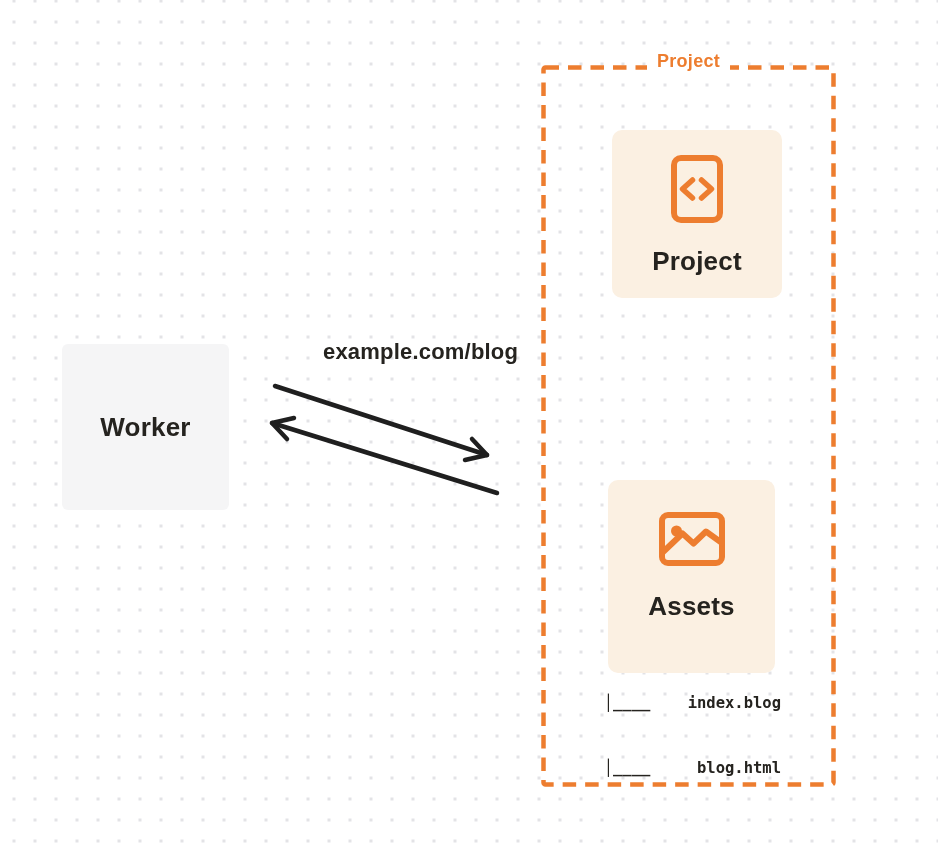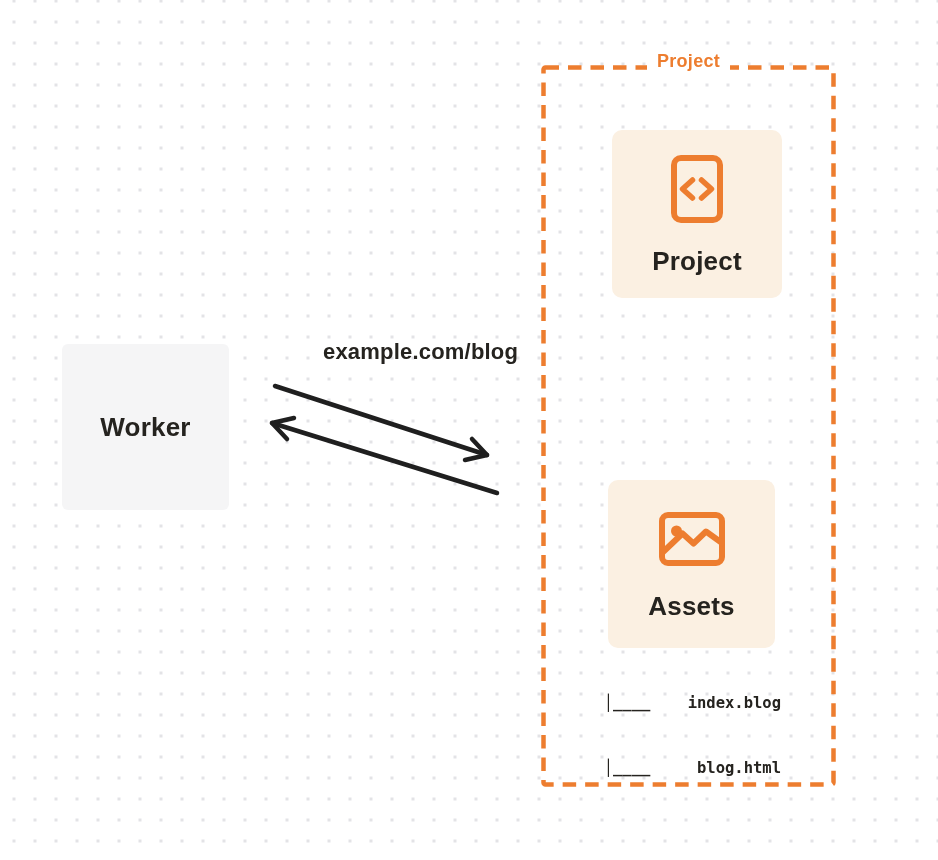--- a/index.html
+++ b/index.html
@@ -41,21 +41,21 @@
   .project-label span{
     background:#ffffff;padding:0 10px;
     font-size:18px;font-weight:700;color:#ed7d2f;letter-spacing:.3px;
   }
   
   .card{
     background:#fbf0e2;border-radius:10px;
     display:flex;flex-direction:column;align-items:center;
   }
   .worker-card{left:612px;top:130px;width:170px;height:168px;padding-top:25px;box-sizing:border-box;}
-  .assets-card{left:608px;top:480px;width:167px;height:168px;padding-top:32px;box-sizing:border-box;}
+  .assets-card{left:608px;top:480px;width:167px;height:193px;padding-top:32px;box-sizing:border-box;}
   .card .label{font-size:26px;font-weight:700;color:#25231f;letter-spacing:.2px;}
   .worker-card .label{margin-top:23px;}
   .assets-card .label{margin-top:25px;}
   .icon-svg{display:block;}
   .icon-stroke{stroke:#ed7d2f;fill:none;stroke-linecap:round;stroke-linejoin:round;}
   
   .file-tree{
     left:585px;top:650px;
     font-family:"DejaVu Sans Mono","Liberation Mono",monospace;
     font-size:15.5px;line-height:21.5px;font-weight:700;

